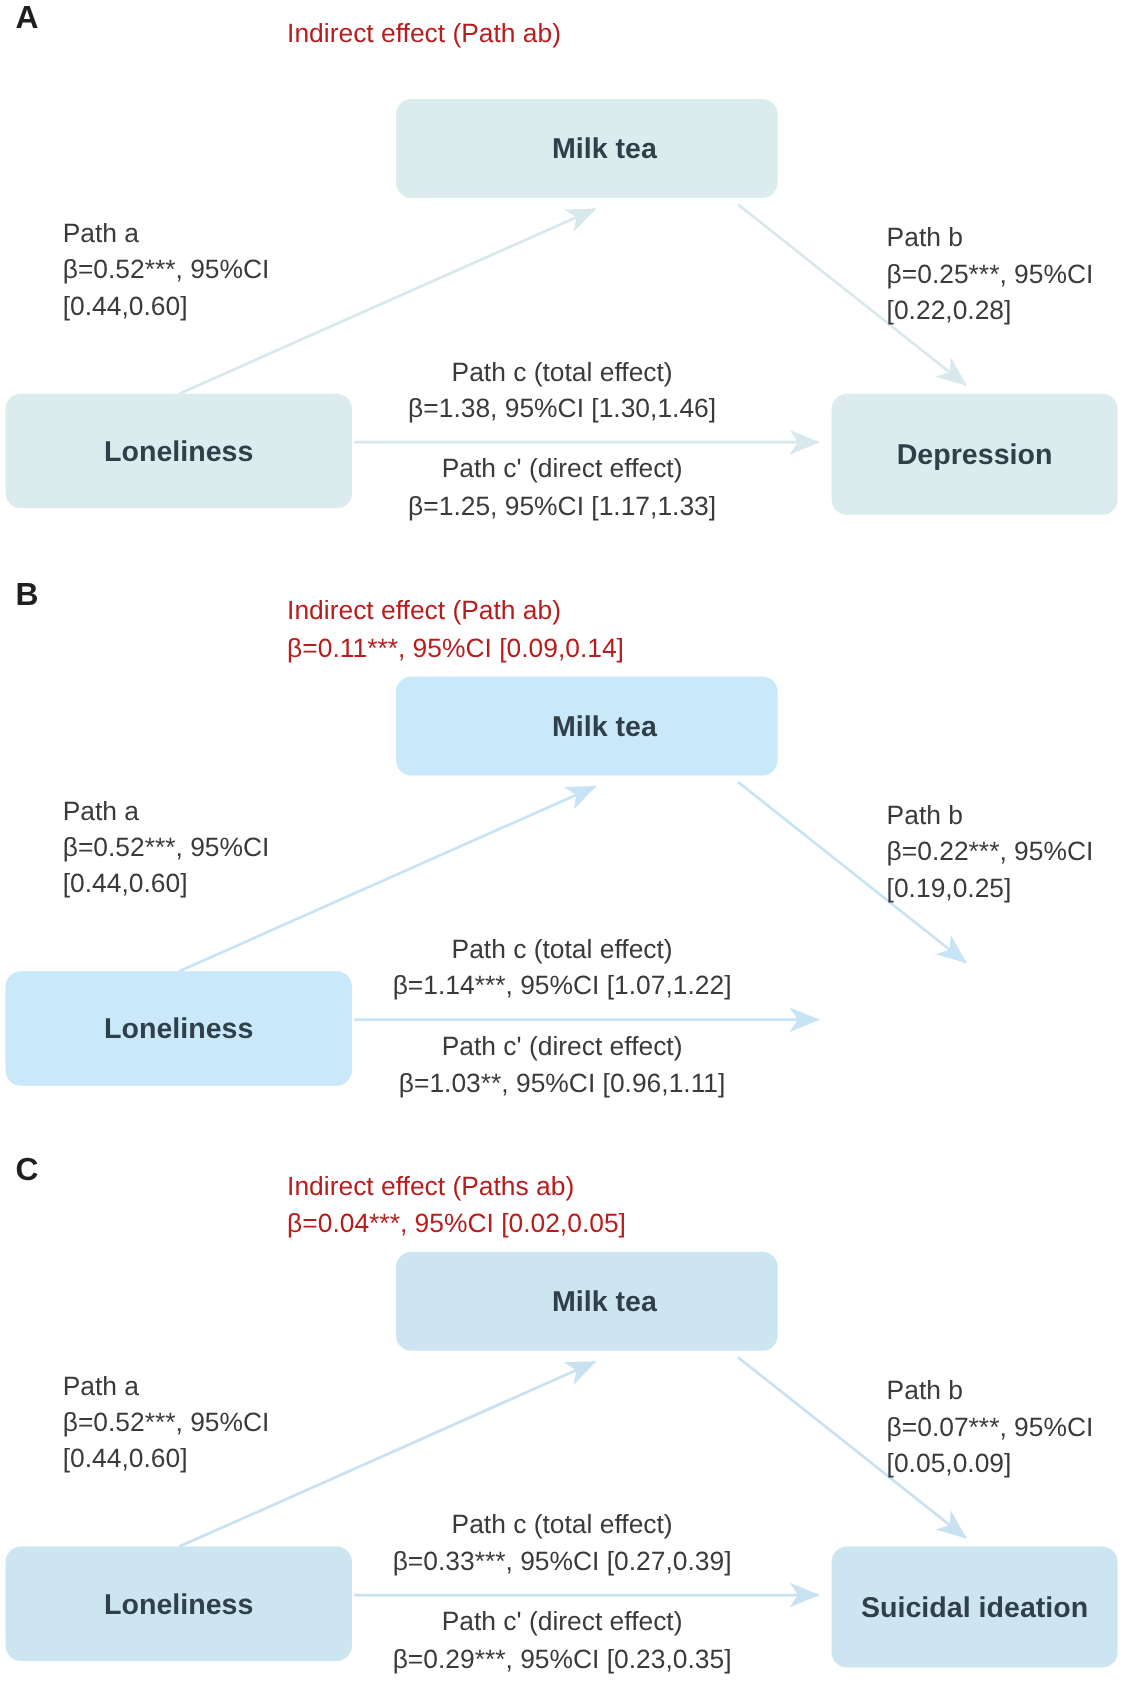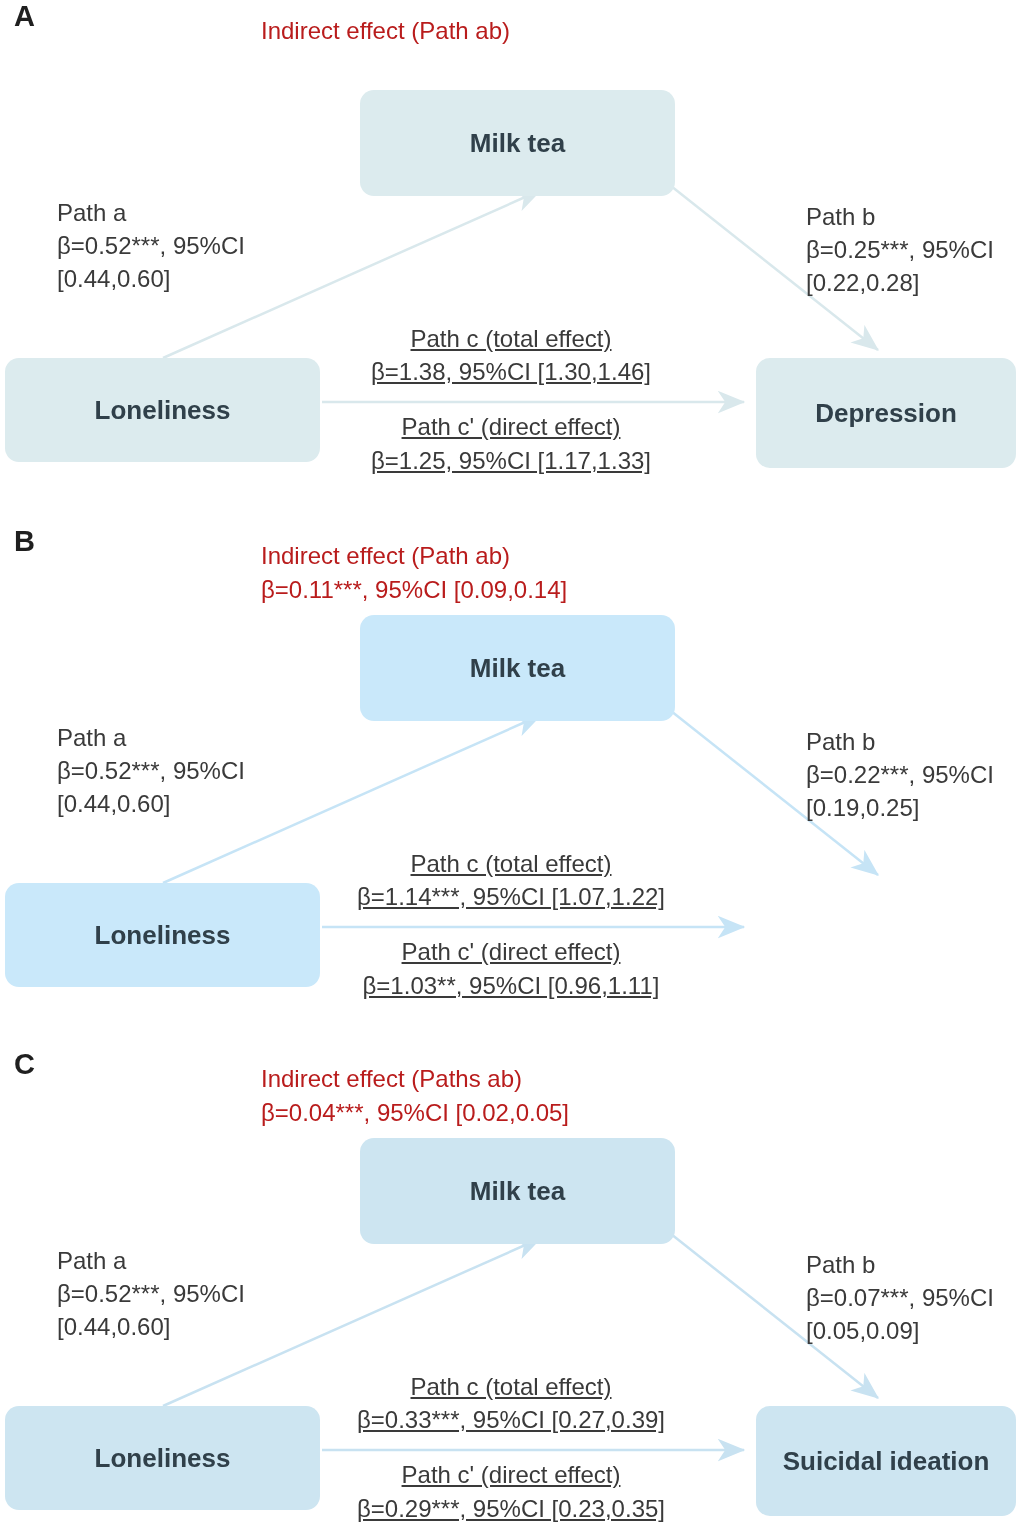--- a/index.html
+++ b/index.html
@@ -12,34 +12,34 @@
     position:absolute;left:14px;top:0;font-size:29px;font-weight:bold;color:#1f1f1f;
   }
   .indirect-title{
     position:absolute;left:261px;top:14px;width:500px;text-align:left;
     font-size:24px;color:#b91c1c;line-height:34px;
   }
   .node{
     position:absolute;border-radius:14px;display:flex;align-items:center;justify-content:center;
     font-weight:bold;font-size:26px;color:#30404a;
   }
-  .node-mediator{left:360px;top:90px;width:315px;height:106px;}
+  .node-mediator{left:360px;top:90px;width:315px;height:90px;padding-left:32px;}
   .node-predictor{left:5px;top:358px;width:315px;height:104px;}
   .node-outcome{left:756px;top:358px;width:260px;height:110px;}
   .panel-a .node{background:#dcebee;}
   .panel-b .node{background:#c9e8fa;}
   .panel-c .node{background:#cde5f1;}
   .pathtext{
     position:absolute;font-size:24px;color:#3a3a3a;line-height:33px;white-space:nowrap;
   }
   .path-a{left:57px;top:196px;}
   .path-b{left:806px;top:200px;}
   .center-label{
     position:absolute;left:261px;width:500px;text-align:center;
-    font-size:24px;color:#3a3a3a;white-space:nowrap;text-decoration:underline;
+    font-size:24px;color:#3a3a3a;white-space:nowrap;
   }
   .pc-title{top:325px;}
   .pc-stat{top:358px;}
   .pcp-title{top:413px;}
   .pcp-stat{top:447px;}
   svg.arrows{position:absolute;left:0;top:0;}
 </style>
 </head>
 <body>
 

